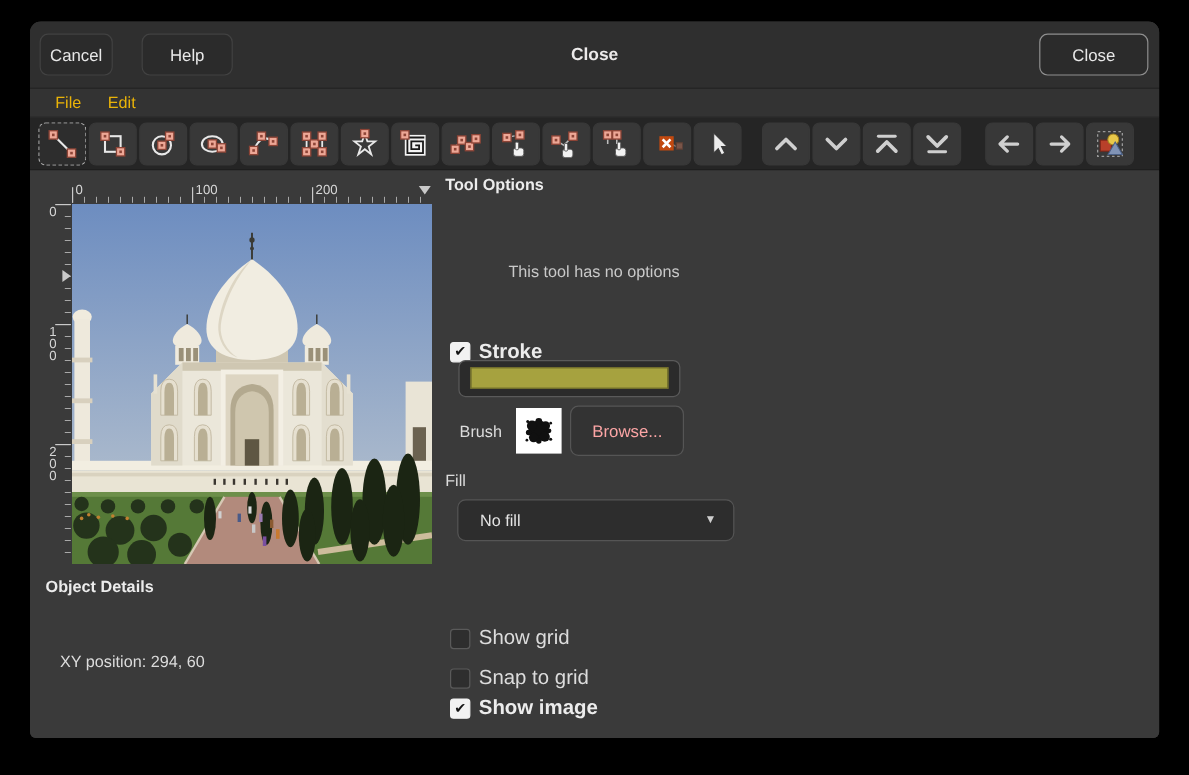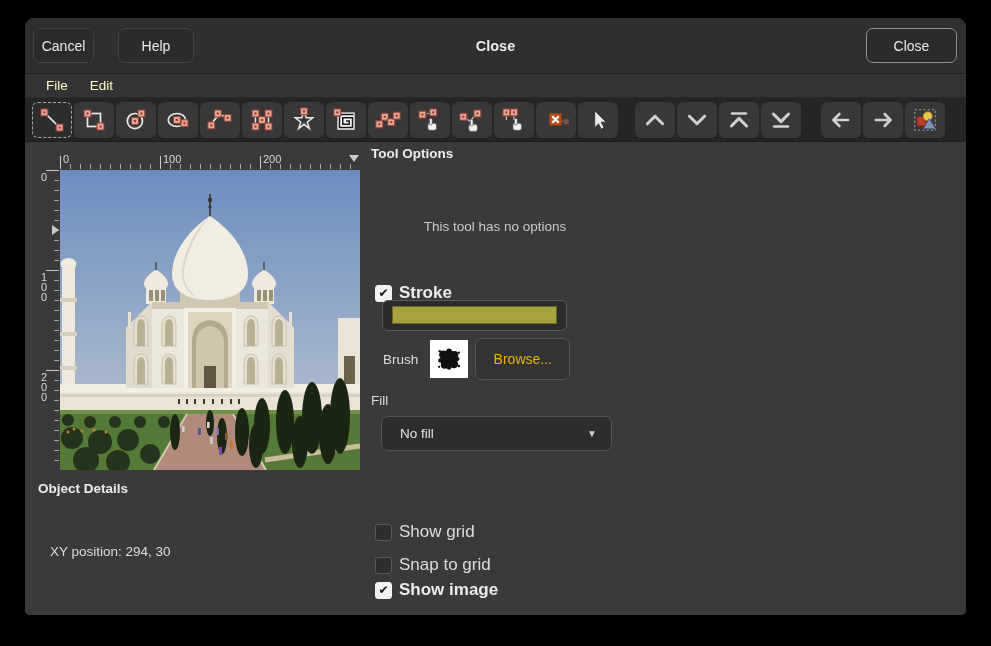--- a/index.html
+++ b/index.html
@@ -12,21 +12,21 @@
     border-radius:7px;color:#e8e8e8;font-size:14px;padding:0 18px;cursor:default;
     font-family:inherit;display:flex;align-items:center;justify-content:center;}
   .tb-cancel{left:8px;width:61px;}
   .tb-help{left:93px;width:76px;}
   .tb-close{right:9px;width:91px;border:1px solid #8f8f8f;}
   .tb-title{position:absolute;left:0;right:0;top:0;height:55px;display:flex;align-items:center;
     justify-content:center;font-weight:bold;font-size:14.5px;color:#eceaea;pointer-events:none;}
   
   .menubar{height:23px;background:#333333;border-bottom:1px solid #2a2a2a;display:flex;
     align-items:center;padding-left:12px;gap:4px;}
-  .menu-item{font-size:13.5px;color:#fef9c3;padding:1px 9px;}
+  .menu-item{font-size:13.5px;color:#eab308;padding:1px 9px;}
   
   .toolbar{height:43px;background:#252525;border-bottom:1px solid #1d1d1d;position:relative;}
   .tool{position:absolute;top:4px;width:40px;height:36px;background:#383838;border:1px solid #383838;
     border-radius:6px;display:flex;align-items:center;justify-content:center;padding:0;}
   .tool.sel{background:#2d2d2d;border:1px dashed #a8a8a8;}
   .tool svg{display:block;}
   
   .content{position:relative;height:476px;background:#3a3a3a;}
   
   .h-ruler{position:absolute;left:35px;top:12px;width:300px;height:16px;}
@@ -61,21 +61,21 @@
   .cb-label.bold{font-weight:bold;color:#ececec;}
   
   .color-btn{position:absolute;left:357px;top:158px;width:185px;height:31px;background:#2b2b2b;
     border:1px solid #5a5a5a;border-radius:6px;padding:0;}
   .swatch{position:absolute;left:9px;right:9px;top:5px;bottom:6px;border:1px solid #6a672a;}
   
   .brush-row{position:absolute;left:358px;top:196px;height:42px;display:flex;align-items:center;}
   .brush-preview{width:38px;height:38px;background:#fff;margin-left:12px;display:flex;
     align-items:center;justify-content:center;}
   .browse-btn{margin-left:7px;width:95px;height:42px;background:#333333;border:1px solid #555;
-    border-radius:7px;color:#eab308;font-size:14px;font-family:inherit;}
+    border-radius:7px;color:#fca5a5;font-size:14px;font-family:inherit;}
   
   .dropdown{position:absolute;left:356px;top:274px;width:197px;height:33px;background:#2d2d2d;
     border:1px solid #555;border-radius:7px;display:flex;align-items:center;padding:0 14px 0 18px;
     font-size:13.5px;color:#e4e4e4;}
   .dropdown .arrow{margin-left:auto;font-size:10px;color:#cfcfcf;}
 </style>
 </head>
 <body>
 
 <svg width="0" height="0" style="position:absolute">
@@ -435,21 +435,21 @@
           <rect x="150" y="267" width="2.8" height="7" fill="#c8c8c8"></rect>
           <rect x="138" y="258" width="2.8" height="7" fill="#4a5a88"></rect>
           <rect x="170" y="271" width="3" height="8" fill="#c87a30"></rect>
           <rect x="159" y="277" width="3" height="8" fill="#7a4fa0"></rect>
           <rect x="122" y="256" width="2.6" height="6" fill="#d0d0d0"></rect>
         </g>
       </svg>
     </div>
 
     <div class="section-title" style="left:13px;top:339px">Object Details</div>
-    <div class="plain-label" style="left:25px;top:402px">XY position:  294, 30</div>
+    <div class="plain-label" style="left:25px;top:402px">XY position:  294, 60</div>
 
     <div class="section-title" style="left:346px;top:4px">Tool Options</div>
     <div class="dim-msg">This tool has no options</div>
 
     <div class="cb-row" style="left:350px;top:141px">
       <span class="cb checked">
           <span class="check">✔</span>
         </span>
       <span class="cb-label bold">Stroke</span>
     </div>

